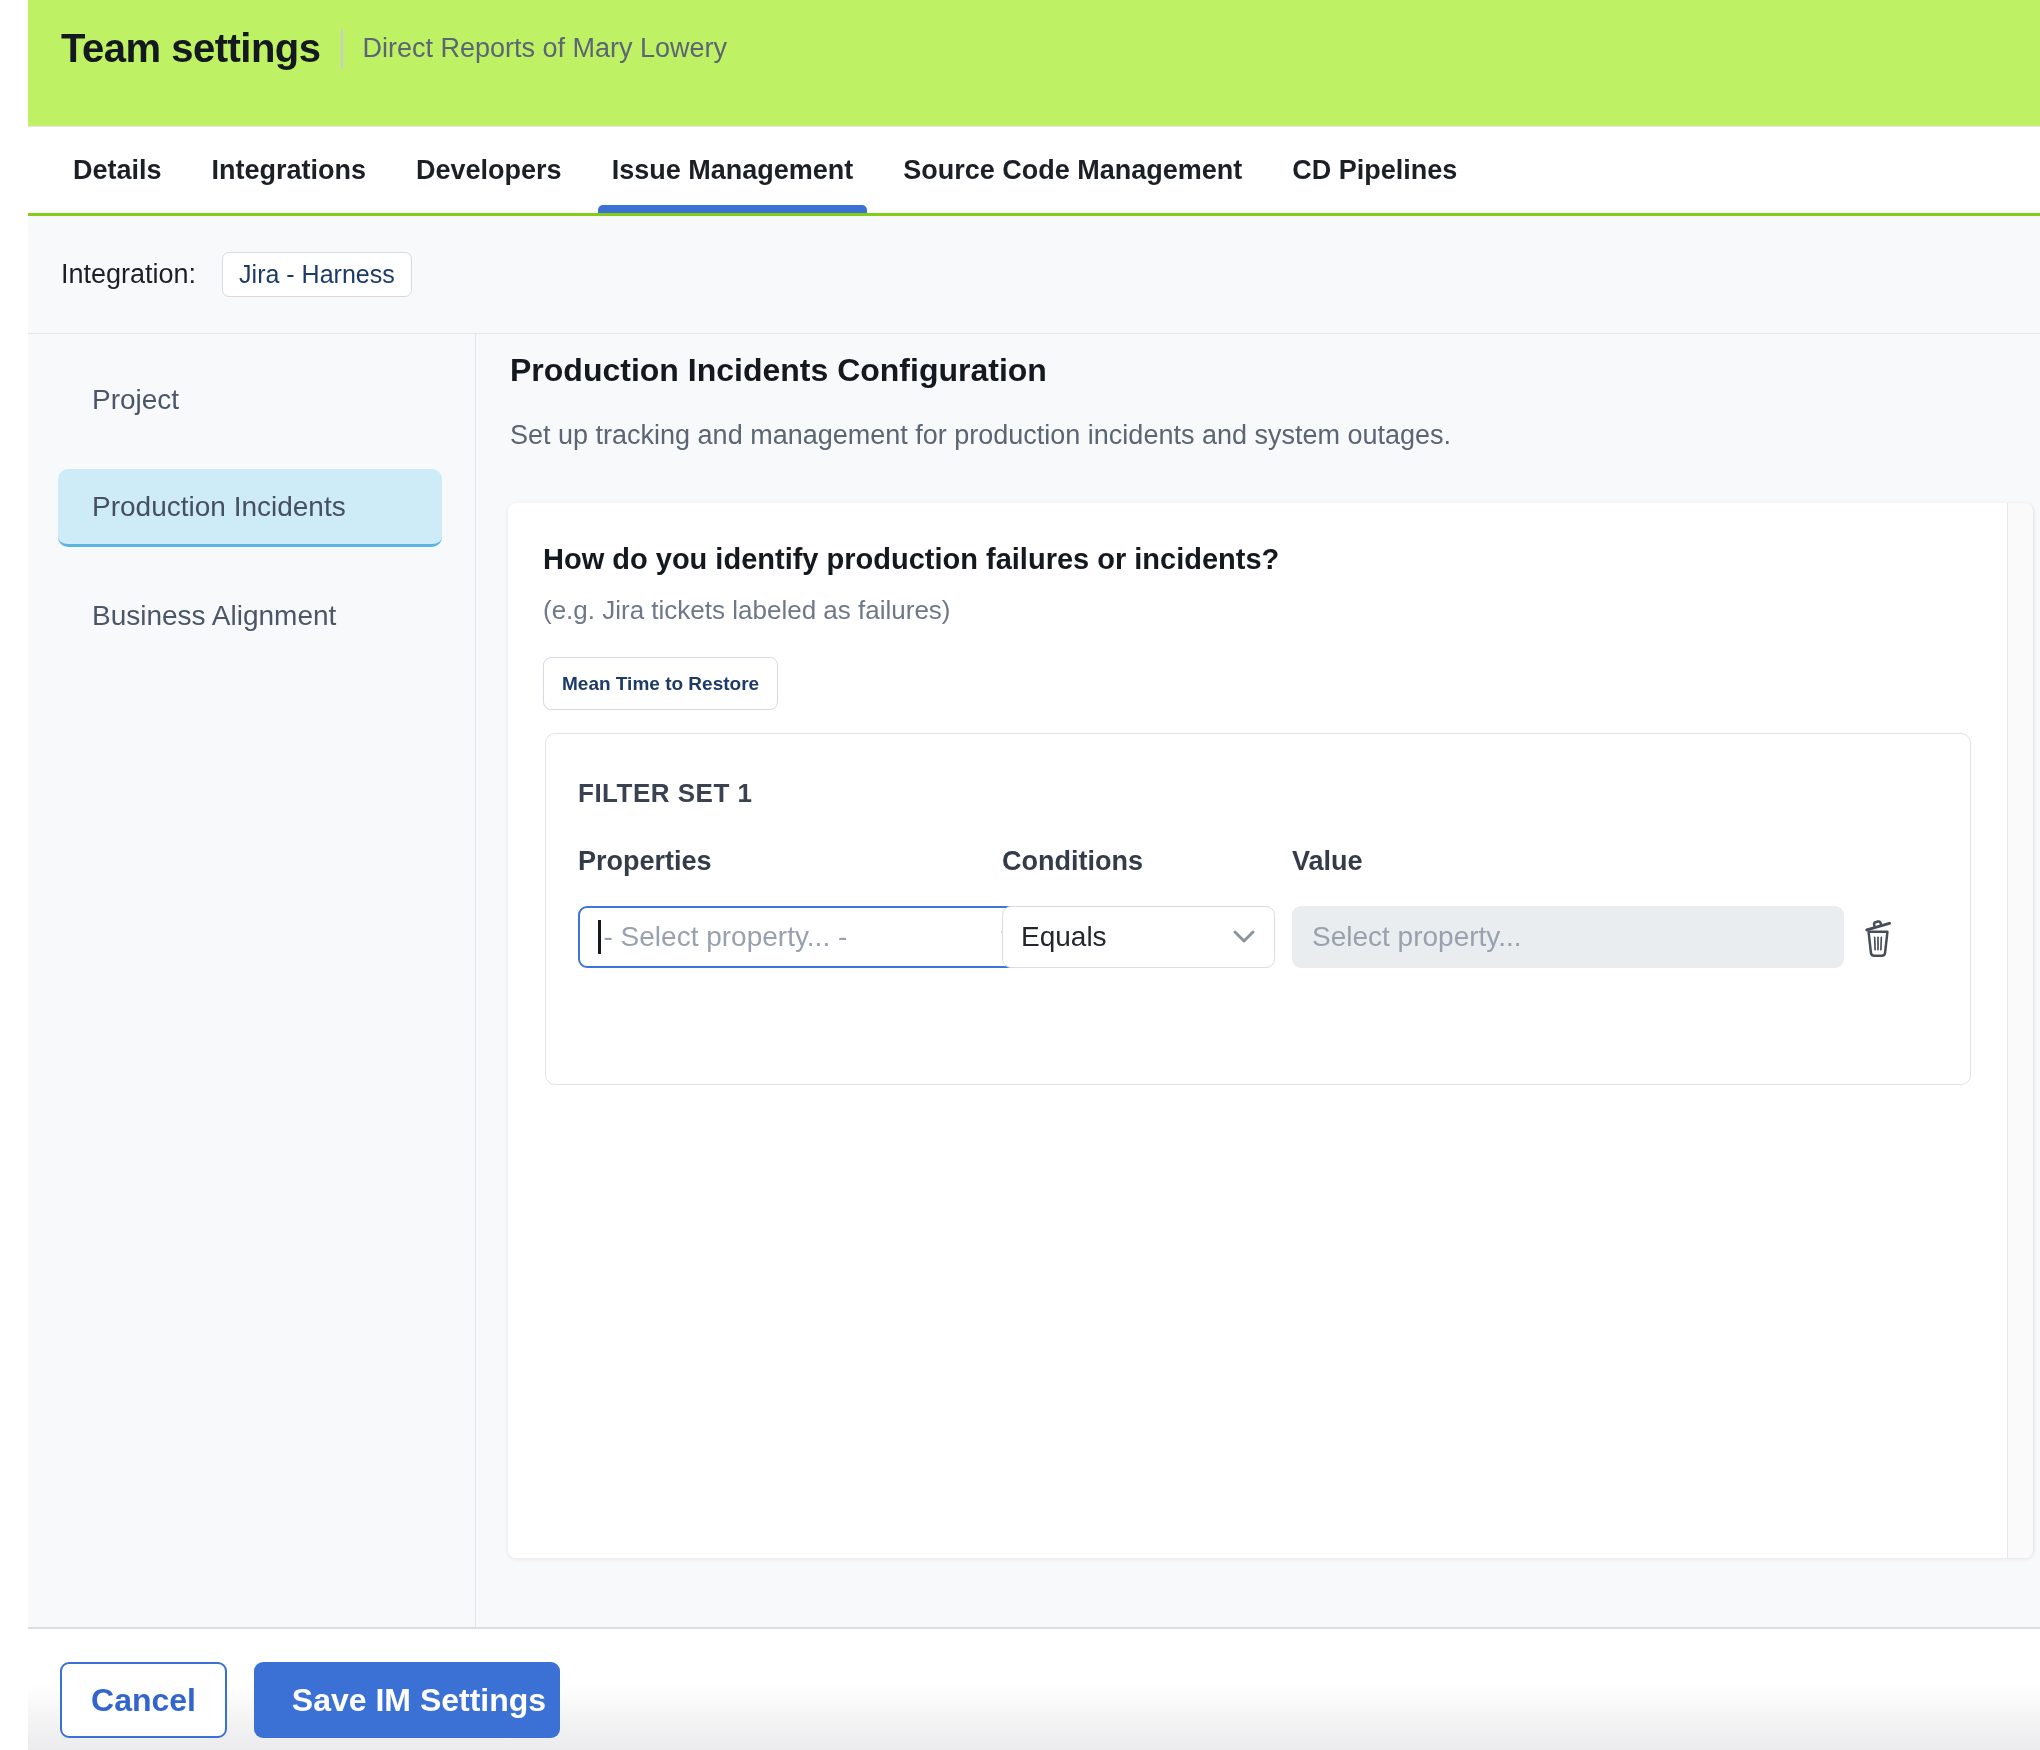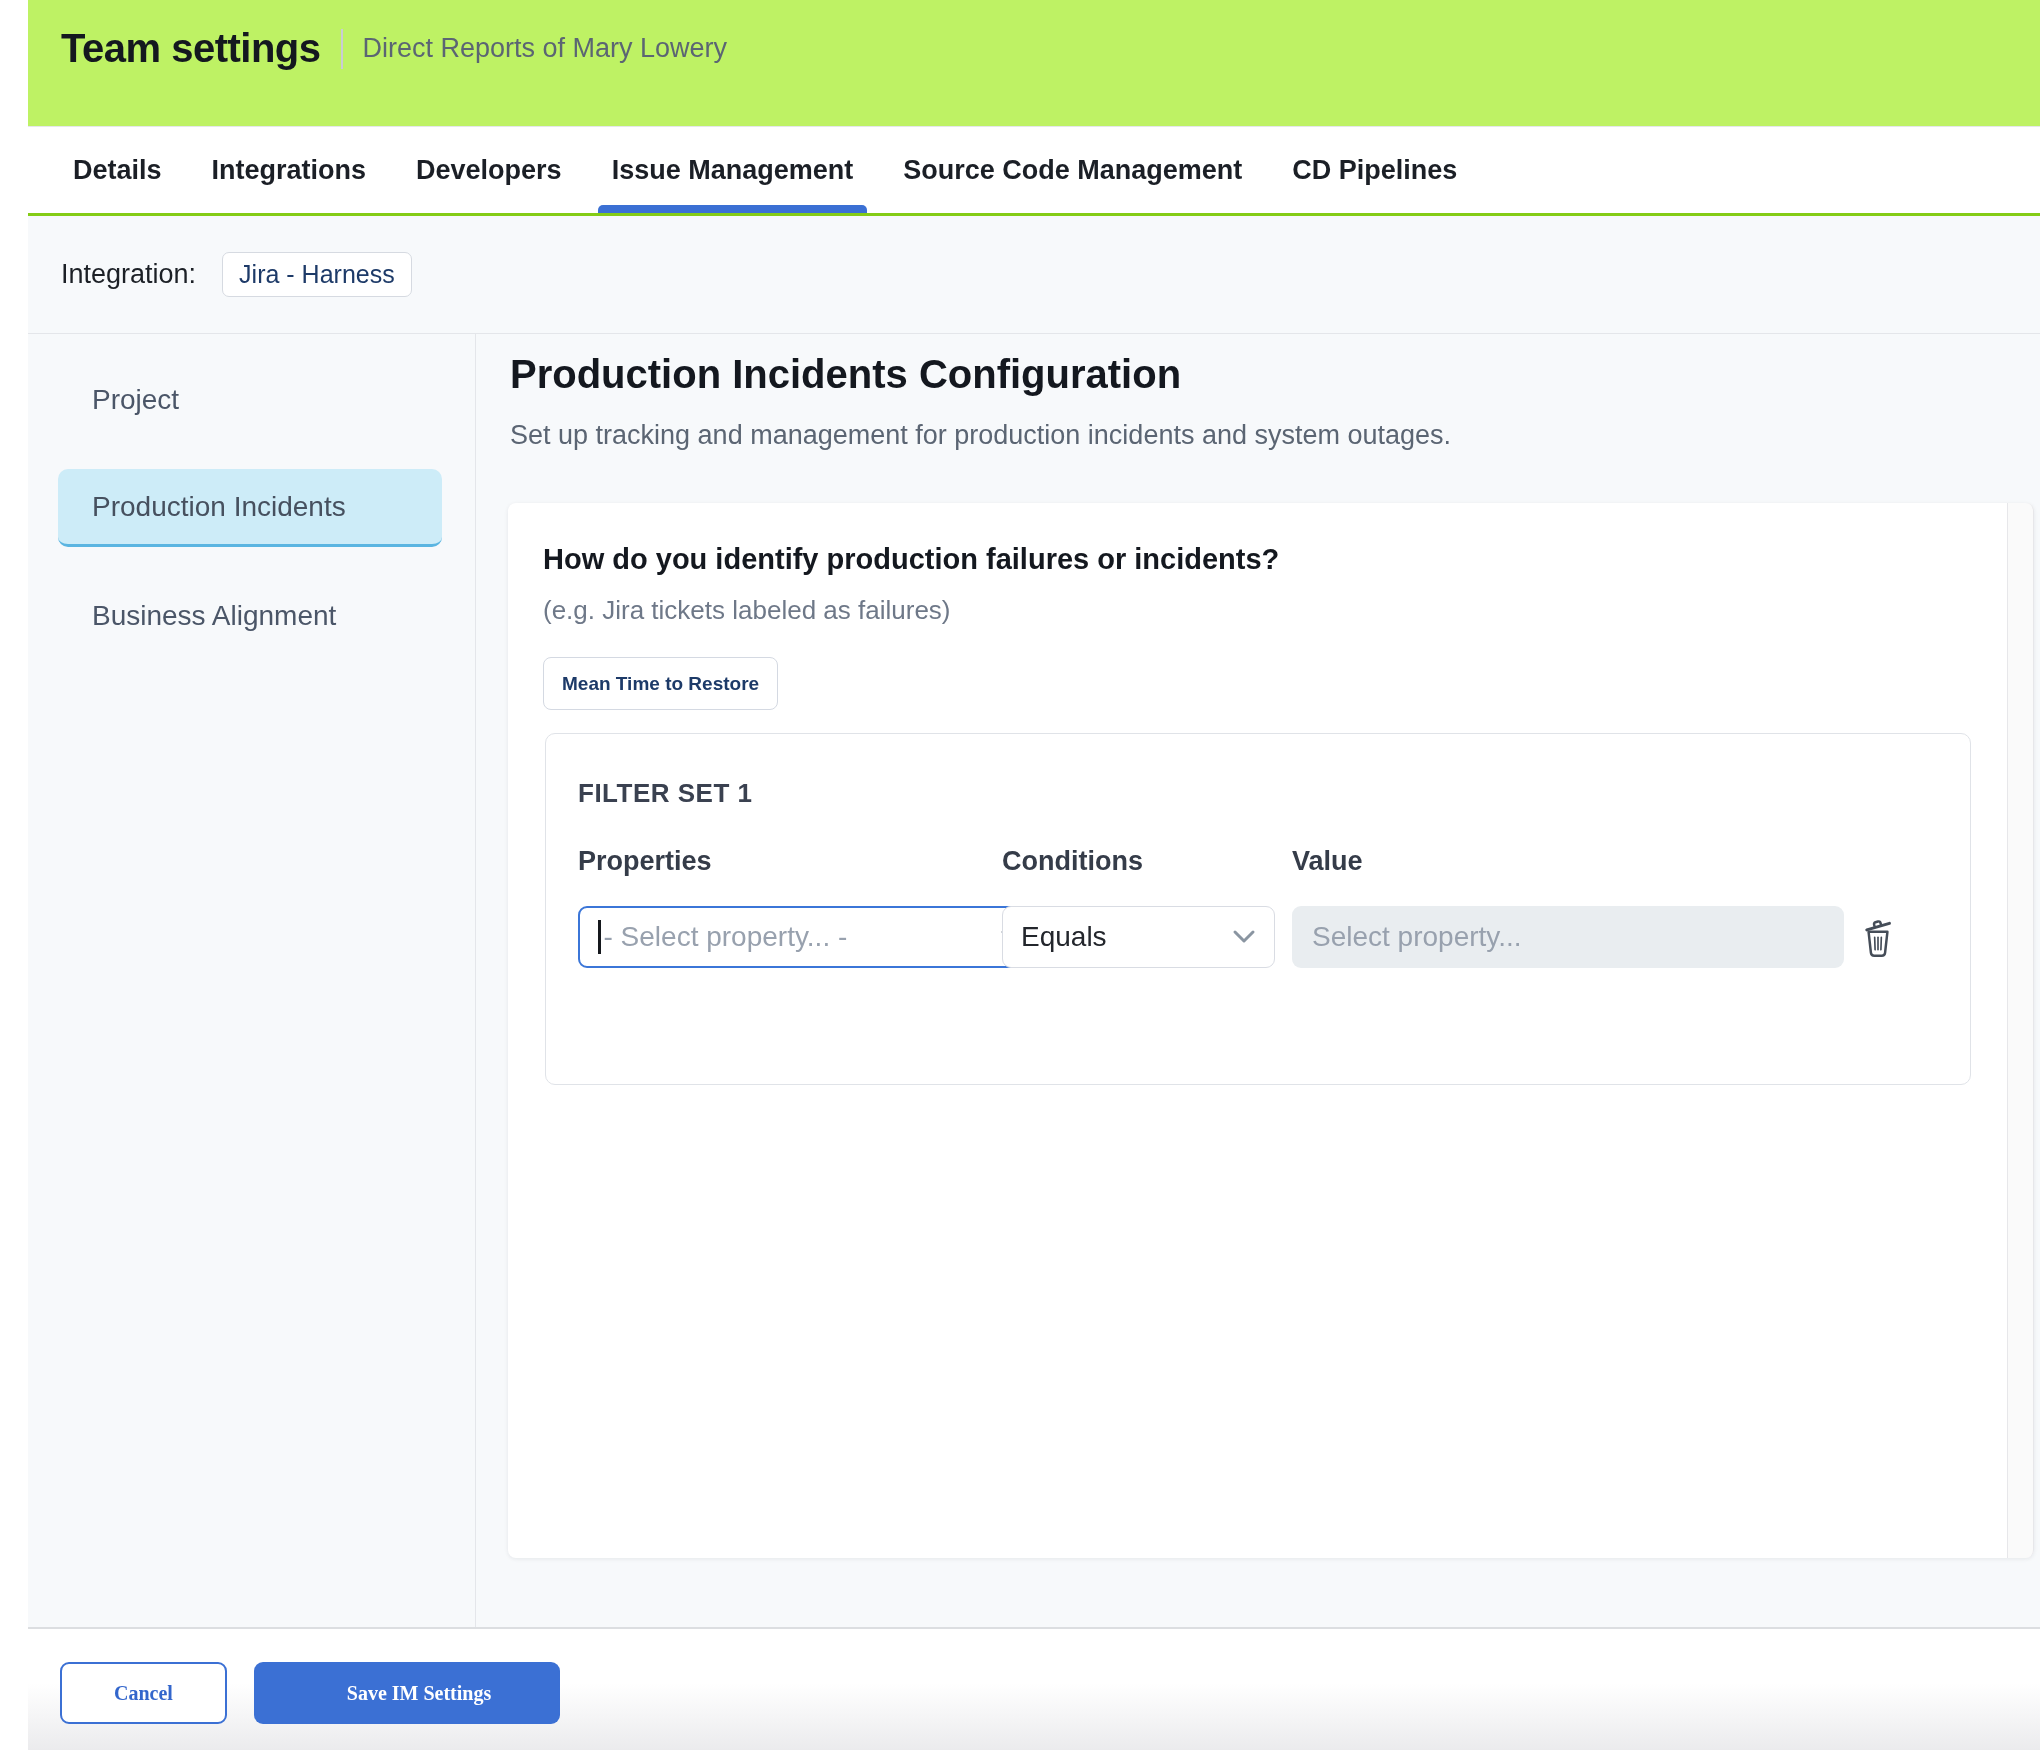--- a/index.html
+++ b/index.html
@@ -29,21 +29,21 @@
   .chip { display:inline-flex; align-items:center; background:#fff; border:1.5px solid #d6dae1;
           border-radius:7px; padding:7px 16px; font-size:25px; color:#1d3a68; }
   .v-divider { position:absolute; left:447px; top:118px; width:1px; height:1293px; background:#e4e6ea; }
 
   
   .side-item { position:absolute; left:30px; width:384px; height:78px; display:flex; align-items:center;
                padding-left:34px; font-size:28px; color:#4b5668; border-radius:10px; cursor:pointer; }
   .side-item.active { background:#cdecf8; border-bottom:3px solid #5bb5e1; color:#46505f; }
 
   
-  .main-title { position:absolute; left:482px; top:352px; font-size:40px; font-weight:700; color:#14181f; }
+  .main-title { position:absolute; left:482px; top:352px; font-size:32px; font-weight:700; color:#14181f; }
   .main-sub { position:absolute; left:482px; top:420px; font-size:27px; color:#5b6573; }
 
   .card { position:absolute; left:480px; top:503px; width:1526px; height:1055px; background:#fff;
           border-radius:8px; box-shadow:0 1px 4px rgba(16,24,40,.08); }
   .card-gutter { position:absolute; right:0; top:0; bottom:0; width:27px; background:#fafafa;
           border-left:1px solid #e7e7ea; border-right:1px solid #e7e7ea; border-radius:0 8px 8px 0; }
 
   .q-heading { position:absolute; left:35px; top:40px; font-size:29px; font-weight:700; color:#14181f; }
   .q-hint { position:absolute; left:35px; top:92px; font-size:26px; color:#6e7888; }
   .metric-chip { position:absolute; left:35px; top:154px; height:53px; display:inline-flex; align-items:center;
@@ -77,22 +77,22 @@
   .menu { position:absolute; left:549px; top:976px; width:498px; background:#fff; border-radius:10px;
           box-shadow:0 10px 28px rgba(15,23,42,.14), 0 2px 6px rgba(15,23,42,.08); z-index:20; overflow:hidden; }
   .menu-item { height:63px; display:flex; align-items:center; padding-left:34px; font-size:30px;
           color:#17191d; cursor:pointer; background:#fff; }
   .menu-item.highlighted { background:#eaf6fb; border-bottom:1px solid #e0eef4; }
 
   
   .footer { position:absolute; left:0; top:1627px; width:2040px; height:123px;
           border-top:2px solid #dcdee1;
           background:linear-gradient(180deg,#ffffff 0%,#ffffff 45%,#ebebed 100%); }
-  .btn { position:absolute; top:33px; height:62px; border-radius:9px; font-size:20px; font-weight:700;
-          font-family:Liberation Serif, serif; cursor:pointer;
+  .btn { position:absolute; top:33px; height:76px; border-radius:9px; font-size:32px; font-weight:700;
+          font-family:Liberation Sans, sans-serif; cursor:pointer;
           display:flex; align-items:center; justify-content:center; }
   .btn-cancel { left:32px; width:167px; background:#fff; border:2.5px solid #3b70d4; color:#3366cc; }
   .btn-save { left:226px; width:306px; background:#3b70d4; border:none; color:#fff;padding-left:24px; }
 </style>
 </head>
 <body>
 
 <div class="page">
 
   <div class="hdr">

